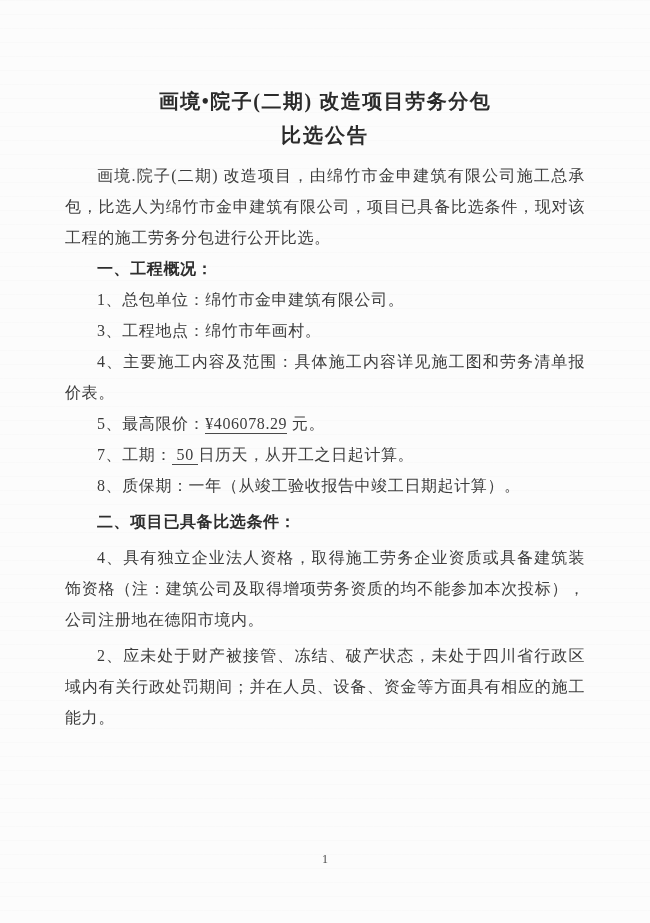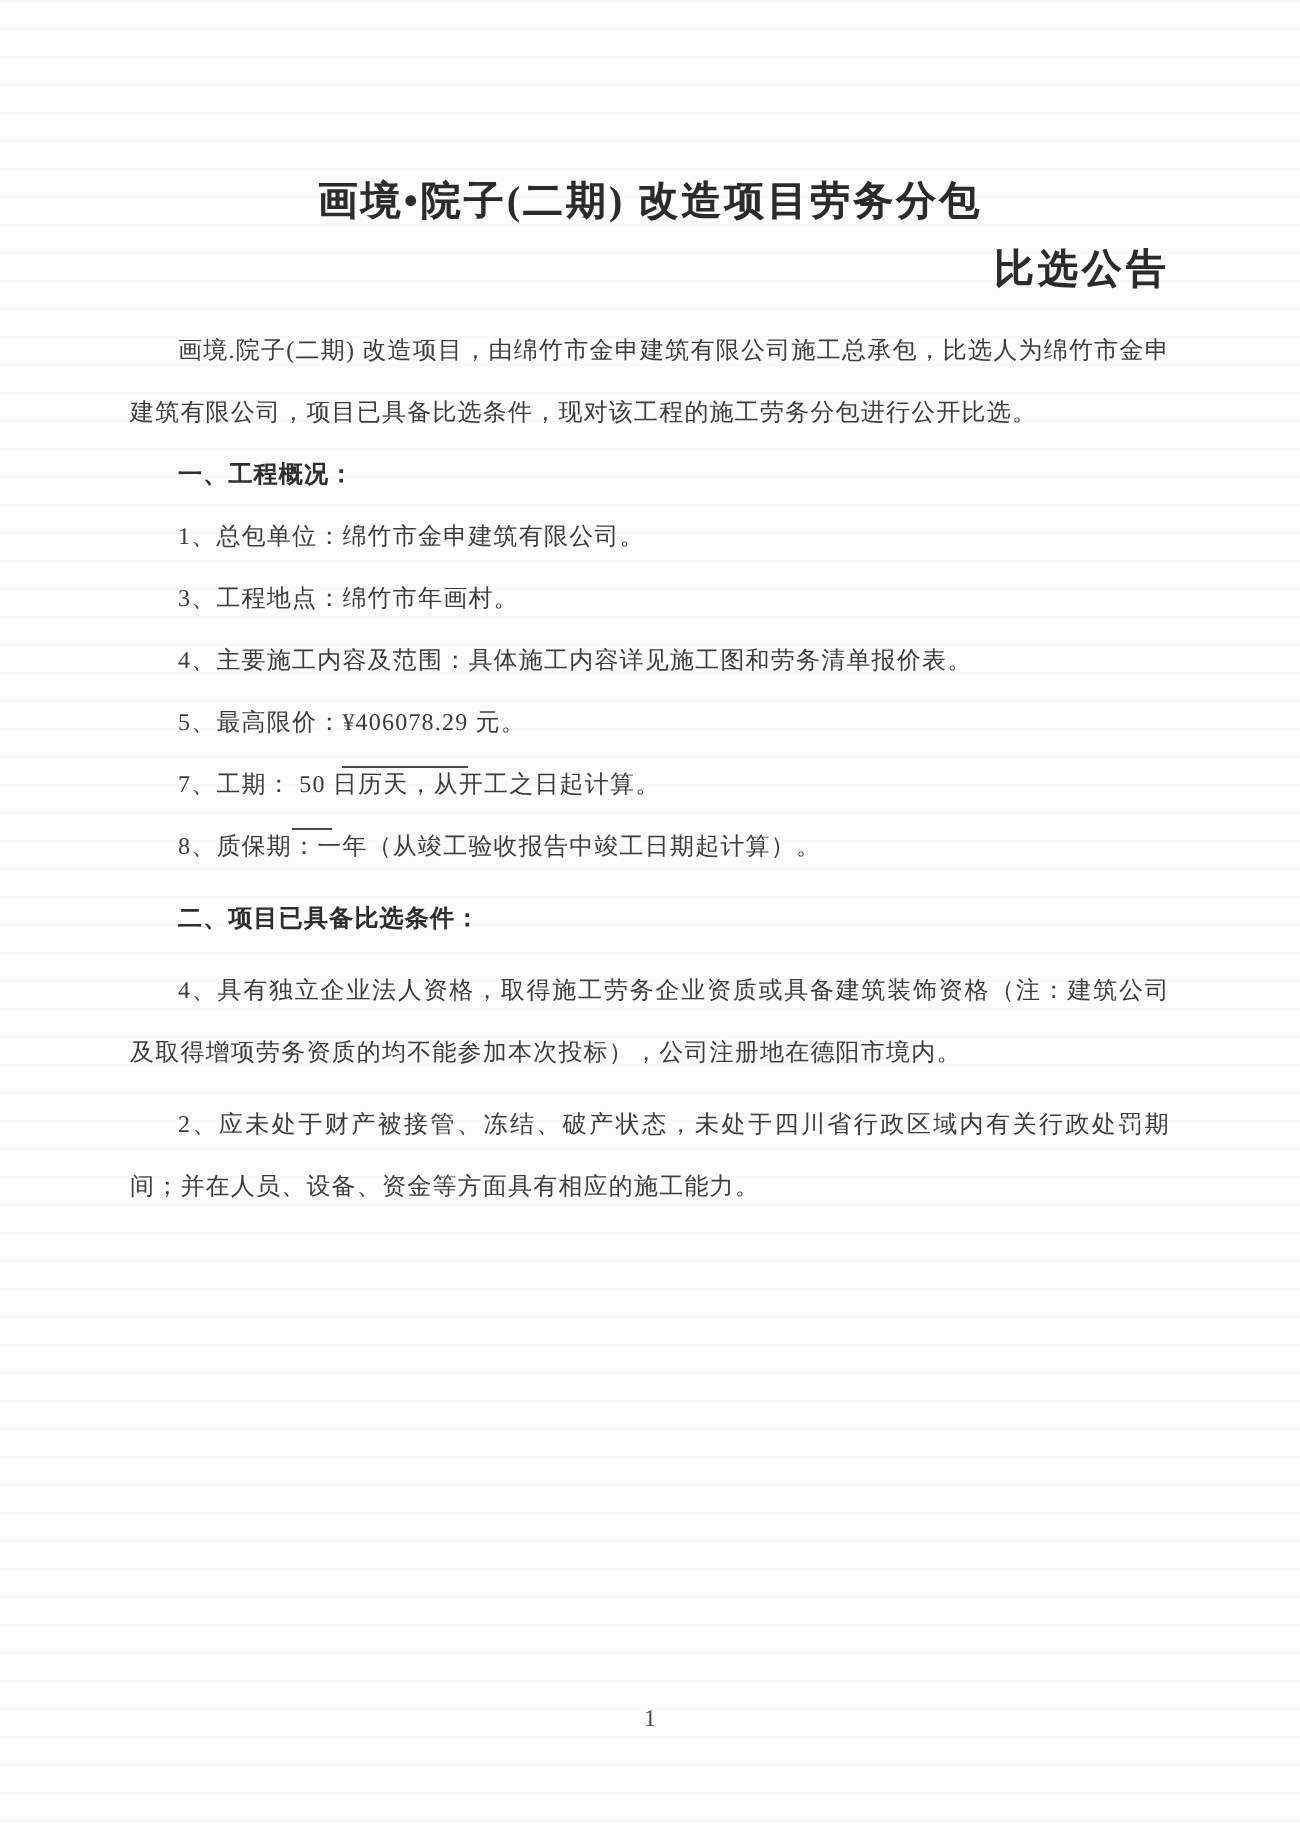--- a/index.html
+++ b/index.html
@@ -27,50 +27,50 @@
     margin: 0;
     text-align: center;
     font-size: 20px;
     line-height: 34px;
     font-weight: bold;
     color: #2b2b2b;
     letter-spacing: 1.5px;
   }
   .doc-subtitle {
     margin: 0;
-    text-align: right;
+    text-align: center;
     font-size: 20px;
     line-height: 34px;
     font-weight: bold;
     color: #2b2b2b;
     letter-spacing: 2px;
   }
   .body-text {
     margin-top: 8px;
   }
   .para {
     margin: 0;
-    font-size: 12px;
+    font-size: 16px;
     line-height: 31px;
     letter-spacing: 0.6px;
     text-align: justify;
     text-indent: 2em;
     color: #3c3c3c;
   }
   .para.heading {
     font-weight: bold;
     color: #2e2e2e;
     text-align: left;
   }
   .para.mt {
     margin-top: 5px;
   }
   .u {
     border-bottom: 1px solid #4a4a4a;
-    padding-bottom: 15px;
+    padding-bottom: 1px;
   }
   .page-number {
     position: absolute;
     left: 0;
     right: 0;
     top: 852px;
     text-align: center;
     font-size: 12px;
     color: #4a4a4a;
     letter-spacing: 0;

